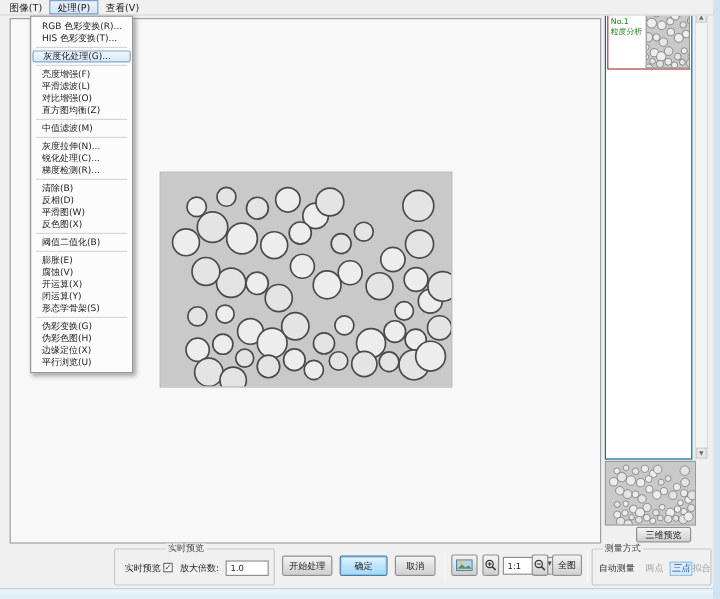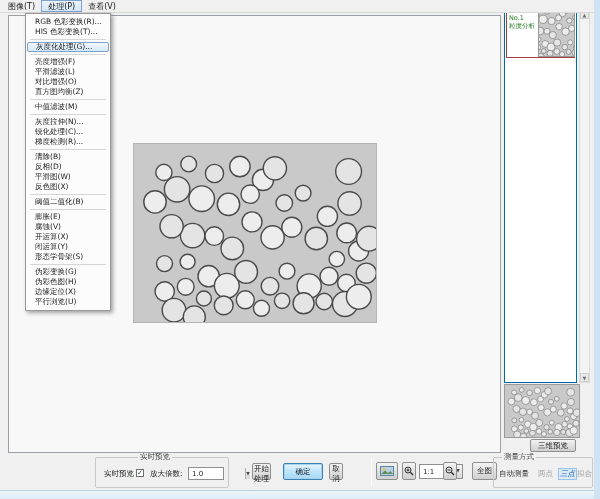--- a/index.html
+++ b/index.html
@@ -204,23 +204,23 @@
     <div class="gcaption">实时预览</div>
     <span class="cklabel">实时预览</span>
     <span class="ckbox"><span>✓</span></span>
     <span class="zlabel">放大倍数:</span>
     <span class="combo" style="left:92px;top:9px;width:36px;height:13px;gap:42px;">
       <span class="val">1.0</span>
       <span class="arr">▼</span>
     </span>
   </div>
 
-  <button class="btn" style="position:absolute;left:235px;top:9px;width:19px;height:17px;margin-left:17px;">开始处理</button>
+  <button class="btn" style="position:absolute;left:235px;top:9px;width:42px;height:17px;">开始处理</button>
   <button class="btn default" style="position:absolute;left:283px;top:9px;width:40px;height:17px;">确定</button>
-  <button class="btn" style="position:absolute;left:329px;top:9px;width:14px;height:17px;">取消</button>
+  <button class="btn" style="position:absolute;left:329px;top:9px;width:34px;height:17px;">取消</button>
 
 </div>
 
 <div class="vdiv" style="left:371px;"></div>
 <div class="vdiv" style="left:489px;"></div>
 
 <button class="btn iconbtn" style="left:376px;width:22px;">
   <svg width="14" height="10" viewBox="0 0 14 10">
       <rect x="0.5" y="0.5" width="13" height="9" fill="#bcd0e0" stroke="#5a87a8"></rect>
       <circle cx="4" cy="3.2" r="1.3" fill="#e8c840"></circle>
@@ -239,21 +239,21 @@
   <span class="val">1:1</span>
   <span class="arr">▼</span>
 </span>
 <button class="btn iconbtn" style="left:443px;width:14px;">
   <svg width="10" height="10" viewBox="0 0 10 10">
       <circle cx="4" cy="4" r="3" fill="none" stroke="#333"></circle>
       <line x1="6.3" y1="6.3" x2="9" y2="9" stroke="#333" stroke-width="1.4"></line>
       <line x1="2.5" y1="4" x2="5.5" y2="4" stroke="#333"></line>
     </svg>
 </button>
-<button class="btn iconbtn" style="left:472px;width:25px;font-size:7.5px;">全图</button>
+<button class="btn iconbtn" style="left:460px;width:25px;font-size:7.5px;">全图</button>
 
 <div class="group g3" style="position:absolute;top:457px;">
   <div class="gcaption">测量方式</div>
   <span class="mopt" style="left:5px;">自动测量</span>
   <span class="mopt disabled" style="left:44px;">两点</span>
   <span class="mopt selected" style="left:64px;font-style:italic;">三点</span>
   <span class="mopt disabled" style="left:83px;">拟合</span>
 </div>
 
 <div class="statusbar"></div>

